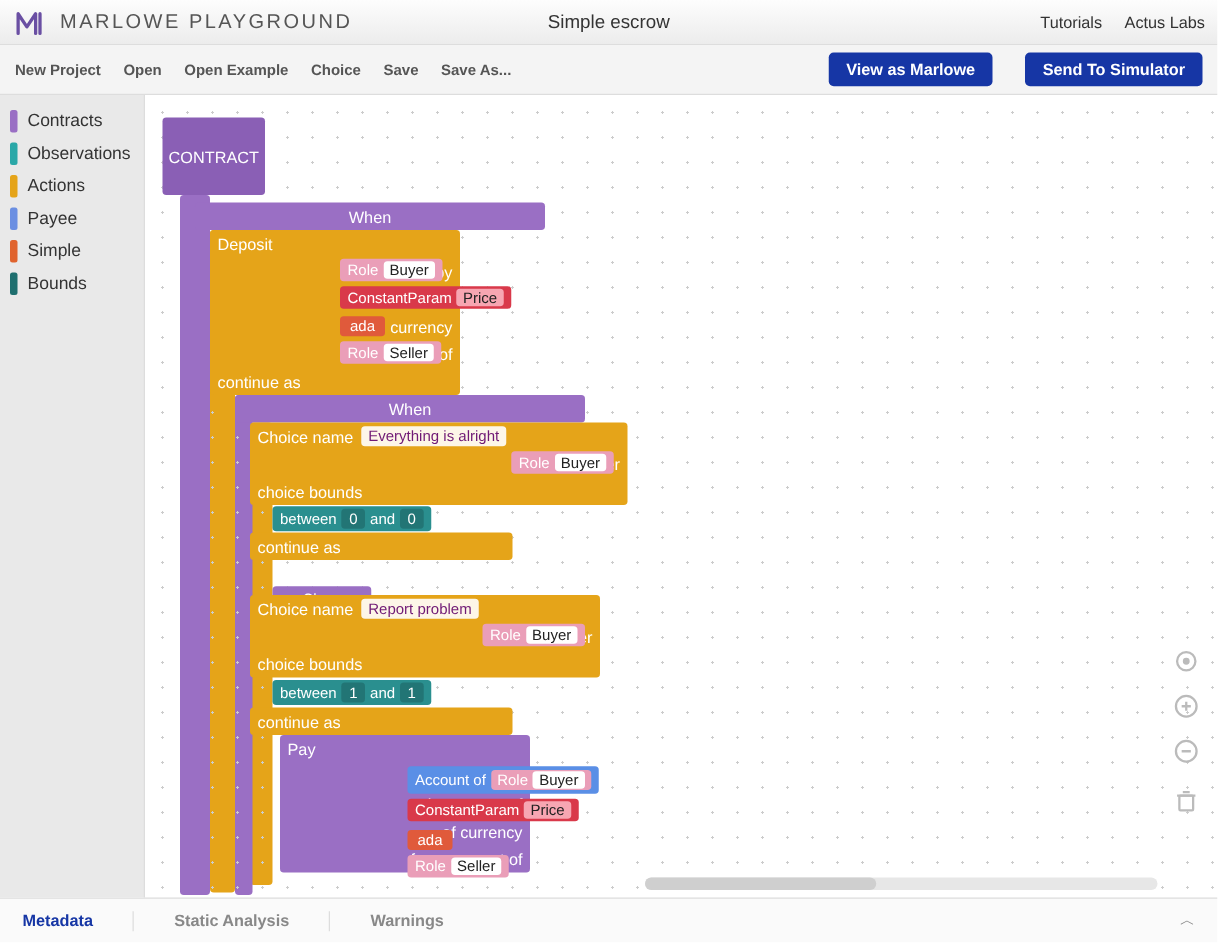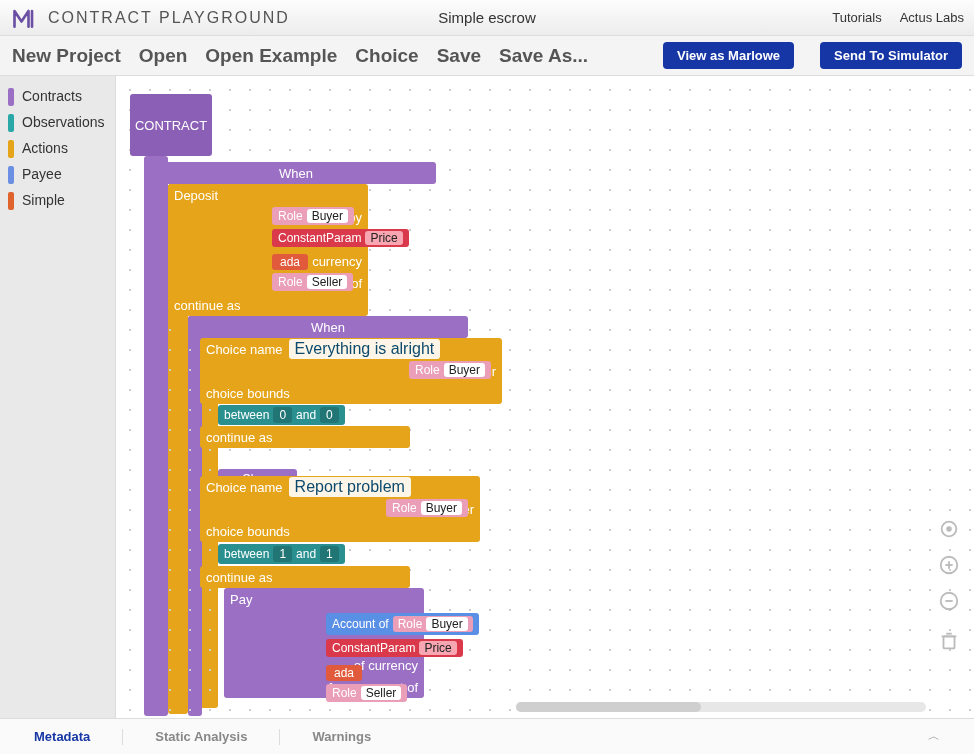--- a/index.html
+++ b/index.html
@@ -9,40 +9,40 @@
   .header { height: 36px; background: linear-gradient(#fdfdfd,#ececec); border-bottom: 1px solid #ddd; display: flex; align-items: center; padding: 0 10px; }
   .logo { width: 30px; height: 30px; display: inline-flex; align-items: center; justify-content: center; color: #6a4fa3; font-weight: 700; }
   .logo svg { width: 28px; height: 28px; }
   .app-title { font-size: 16px; letter-spacing: 2px; color: #555; margin-left: 8px; }
   .doc-title { position: absolute; left: 50%; transform: translateX(-50%); font-size: 15px; color: #333; }
   .header-right { margin-left: auto; display: flex; gap: 18px; }
   .header-right a { font-size: 13px; color: #333; text-decoration: none; }
 
   
   .toolbar { height: 40px; background: #f4f4f4; border-bottom: 1px solid #ddd; display: flex; align-items: center; padding: 0 12px; gap: 18px; }
-  .toolbar .menu-item { font-size: 19px; color: #555; font-weight: 600; cursor: pointer; }
+  .toolbar .menu-item { font-size: 12px; color: #555; font-weight: 600; cursor: pointer; }
   .toolbar .spacer { flex: 1; }
   .btn-primary { background: #1636a5; color: #fff; border: none; border-radius: 4px; padding: 6px 14px; font-size: 13px; font-weight: 600; cursor: pointer; }
   .btn-primary + .btn-primary { margin-left: 8px; }
 
   
   .main { display: flex; height: calc(754px - 36px - 40px - 36px); position: relative; }
 
   
   .sidebar { width: 116px; background: #e9e9e9; border-right: 1px solid #ddd; padding-top: 8px; }
   .cat { display: flex; align-items: flex-start; padding: 4px 8px; font-size: 14px; color: #333; cursor: pointer; }
   .cat .swatch { width: 6px; height: 18px; margin-right: 8px; border-radius: 2px; }
 
   
   .workspace { flex: 1; position: relative; overflow: hidden; background-image: radial-gradient(#ccc 1px, transparent 1px); background-size: 20px 20px; background-position: 4px 4px; }
 
   
   .block { position: absolute; color: #fff; font-size: 13px; border-radius: 3px; }
   .row { display: flex; align-items: center; height: 22px; padding: 0 6px; gap: 6px; white-space: nowrap; }
-  .slot { background: rgba(255,255,255,0.9); color: #0c4a6e; border-radius: 3px; padding: 1px 6px; font-size: 16px; }
+  .slot { background: rgba(255,255,255,0.9); color: #701a75; border-radius: 3px; padding: 1px 6px; font-size: 12px; }
   .darkslot { background: rgba(0,0,0,0.18); color: #fff; border-radius: 3px; padding: 1px 6px; font-size: 12px; }
 
   .purple { background: #9a6fc4; }
   .purple-dark { background: #8a5fb5; }
   .orange { background: #e5a419; }
   .pink   { background: #ea9eb8; }
   .red    { background: #d9394a; }
   .redchip{ background: #e05a3b; color:#fff; border-radius:3px; padding: 1px 8px; font-size:12px; }
   .teal   { background: #2a8f8f; }
   .blue   { background: #5a8fe6; }
@@ -53,38 +53,38 @@
   
   .ws-controls { position: absolute; right: 12px; bottom: 60px; display: flex; flex-direction: column; gap: 10px; align-items: center; color: #bbb; }
   .ws-controls .ctrl { width: 26px; height: 26px; display:flex; align-items:center; justify-content:center; cursor:pointer; }
   .ws-controls svg { width: 22px; height: 22px; stroke: #bbb; fill: none; stroke-width: 2; }
 
   
   .hscroll { position: absolute; left: 400px; right: 48px; bottom: 6px; height: 10px; background: #e7e7e7; border-radius: 6px; }
   .hscroll .thumb { position: absolute; left: 0; width: 45%; height: 100%; background: #cfcfcf; border-radius: 6px; }
 
   
-  .bottom { height: 36px; border-top: 1px solid #ddd; display: flex; align-items: center; padding: 0 34px; gap: 32px; background: #fafafa; }
+  .bottom { height: 36px; border-top: 1px solid #ddd; display: flex; align-items: center; padding: 0 18px; gap: 32px; background: #fafafa; }
   .bottom .tab { font-size: 13px; color: #888; font-weight: 600; cursor: pointer; }
   .bottom .tab.active { color: #1636a5; }
   .bottom .divider { width:1px; height:16px; background:#ddd; }
   .bottom .chev { margin-left:auto; color:#888; font-size:12px; }
 
   .rt { text-align: right; }
 </style>
 </head>
 <body>
 
 <div class="header">
   <span class="logo">
     <svg viewBox="0 0 32 32">
         <path d="M4 26 L4 8 L12 20 L20 8 L20 26 M24 26 L24 8" stroke="#6a4fa3" stroke-width="3" fill="none" stroke-linecap="round" stroke-linejoin="round"></path>
       </svg>
   </span>
-  <span class="app-title">CONTRACT PLAYGROUND</span>
+  <span class="app-title">MARLOWE PLAYGROUND</span>
   <span class="doc-title">Simple escrow</span>
   <div class="header-right">
     <a href="#">Tutorials</a>
     <a href="#">Actus Labs</a>
   </div>
 </div>
 
 <div class="toolbar">
   <span class="menu-item">New Project</span>
   <span class="menu-item">Open</span>
@@ -113,20 +113,24 @@
         <span>Actions</span>
       </div>
     <div class="cat">
         <span class="swatch" style="background:#6b8fe2"></span>
         <span>Payee</span>
       </div>
     <div class="cat">
         <span class="swatch" style="background:#e0632e"></span>
         <span>Simple</span>
       </div>
+    <div class="cat">
+        <span class="swatch" style="background:#1f6f6f"></span>
+        <span>Bounds</span>
+      </div>
   </div>
 
   <div class="workspace">
 
     <div class="block purple-dark" style="left:14px; top:18px; width:82px; height:62px; display:flex; align-items:center; justify-content:center;">
       <span>CONTRACT</span>
     </div>
 
     <div class="block purple" style="left:28px; top:80px; width:24px; height:560px;"></div>
 

